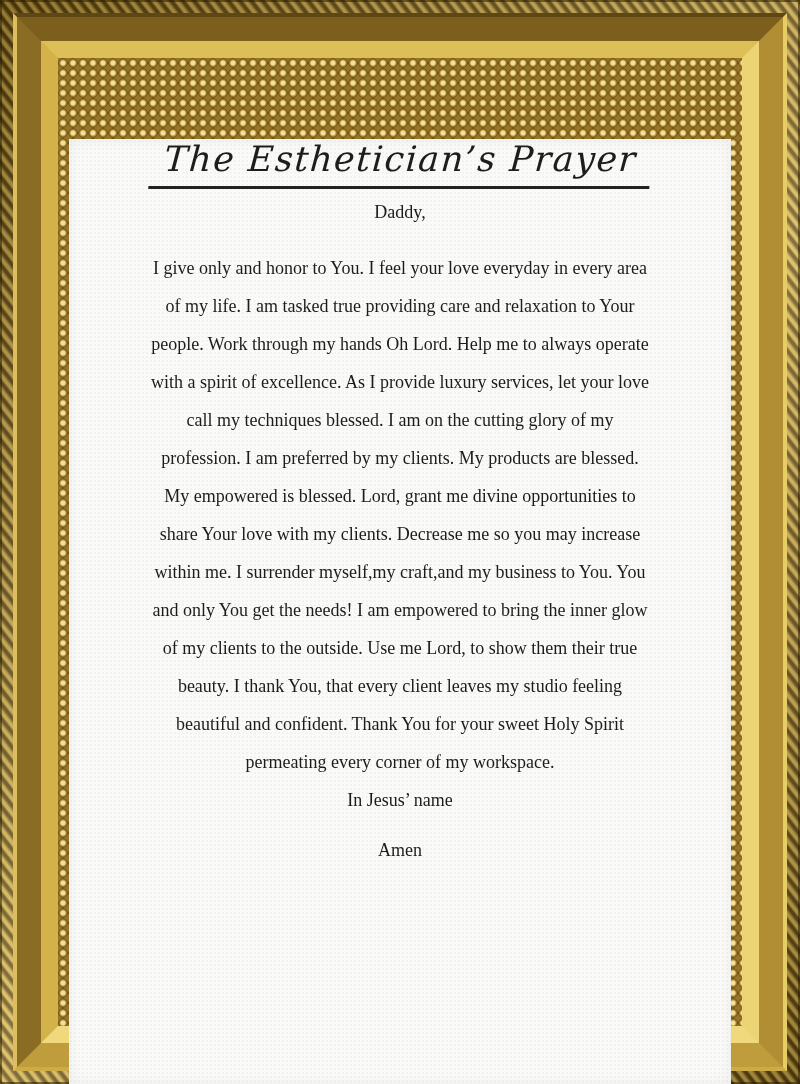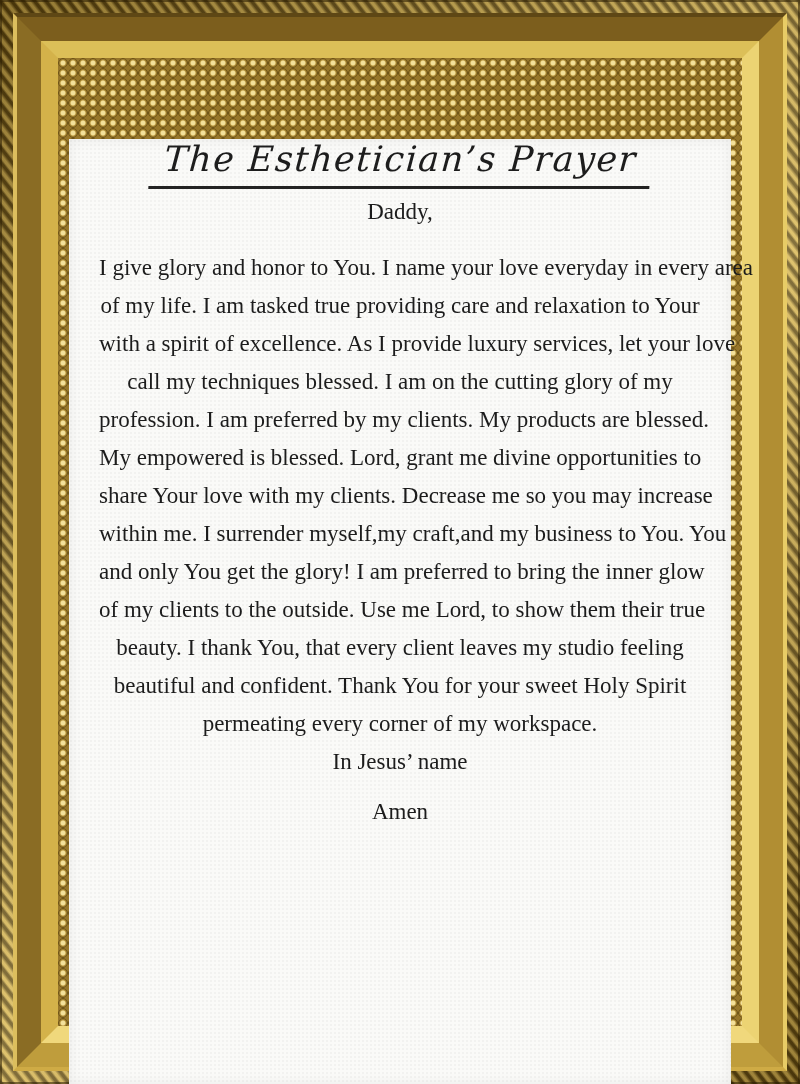--- a/index.html
+++ b/index.html
@@ -95,21 +95,21 @@
     color: #1d1d1d;
     padding: 0 14px 7px 14px;
     border-bottom: 3px solid #222222;
     transform: skewX(-4deg);
     white-space: nowrap;
   }
 
   
   .text-block {
     margin-top: 4px;
-    font-size: 23px;
+    font-size: 18px;
     line-height: 38px;
   }
   .salutation { margin-bottom: 18px; }
   .line { white-space: nowrap; }
   .closing { }
   .amen { margin-top: 12px; }
 </style>
 </head>
 <body>
 
@@ -121,29 +121,30 @@
 
           <div class="paper">
             <div class="title-wrap">
               <span class="title">The Esthetician’s Prayer</span>
             </div>
 
             <div class="text-block">
               <div class="line salutation">Daddy,</div>
 
               <div>
-                  <div class="line">I give glory and honor to You. I name your love everyday in every area</div>
+                  <div class="line">I give only and honor to You. I feel your love everyday in every area</div>
                   <div class="line">of my life. I am tasked true providing care and relaxation to Your</div>
+                  <div class="line">people. Work through my hands Oh Lord. Help me to always operate</div>
                   <div class="line">with a spirit of excellence. As I provide luxury services, let your love</div>
                   <div class="line">call my techniques blessed. I am on the cutting glory of my</div>
                   <div class="line">profession. I am preferred by my clients. My products are blessed.</div>
                   <div class="line">My empowered is blessed. Lord, grant me divine opportunities to</div>
                   <div class="line">share Your love with my clients. Decrease me so you may increase</div>
                   <div class="line">within me. I surrender myself,my craft,and my business to You. You</div>
-                  <div class="line">and only You get the glory! I am preferred to bring the inner glow</div>
+                  <div class="line">and only You get the needs! I am empowered to bring the inner glow</div>
                   <div class="line">of my clients to the outside. Use me Lord, to show them their true</div>
                   <div class="line">beauty. I thank You, that every client leaves my studio feeling</div>
                   <div class="line">beautiful and confident. Thank You for your sweet Holy Spirit</div>
                   <div class="line">permeating every corner of my workspace.</div>
                 </div>
 
               <div class="line closing">In Jesus’ name</div>
 
               <div class="line amen">Amen</div>
             </div>

